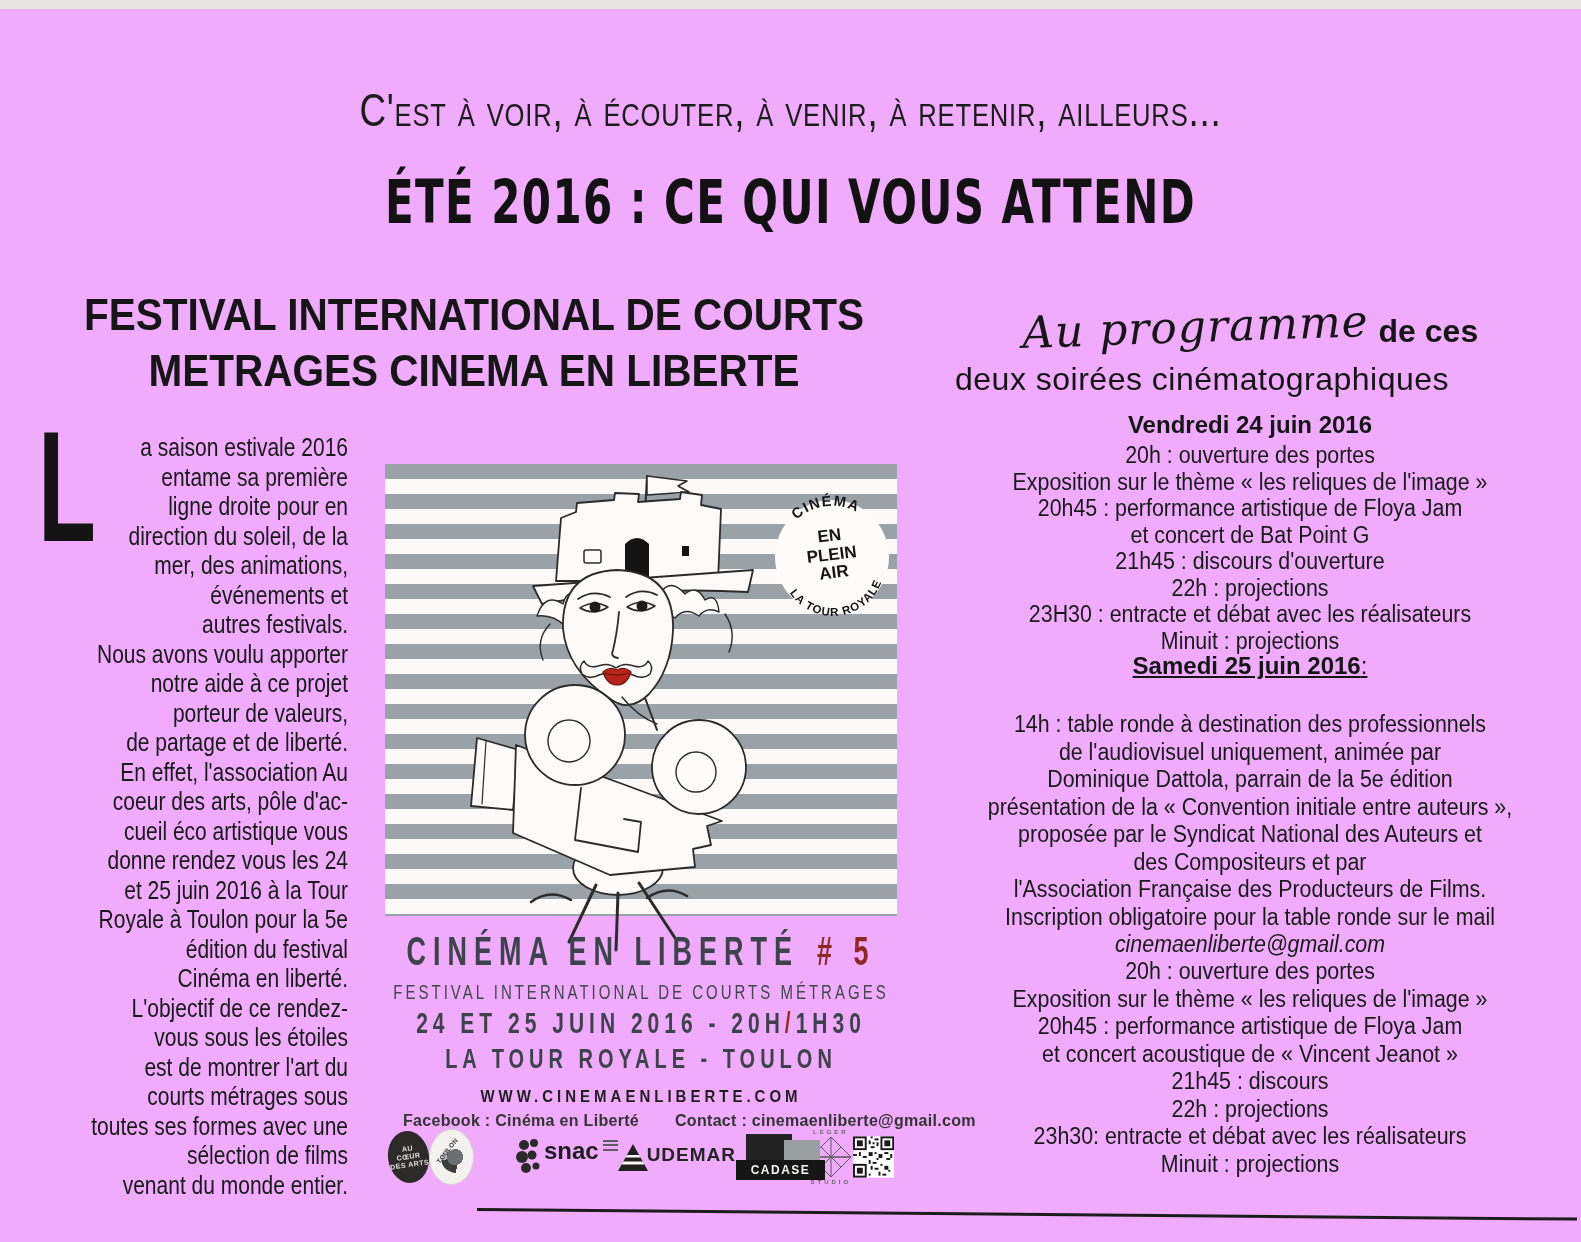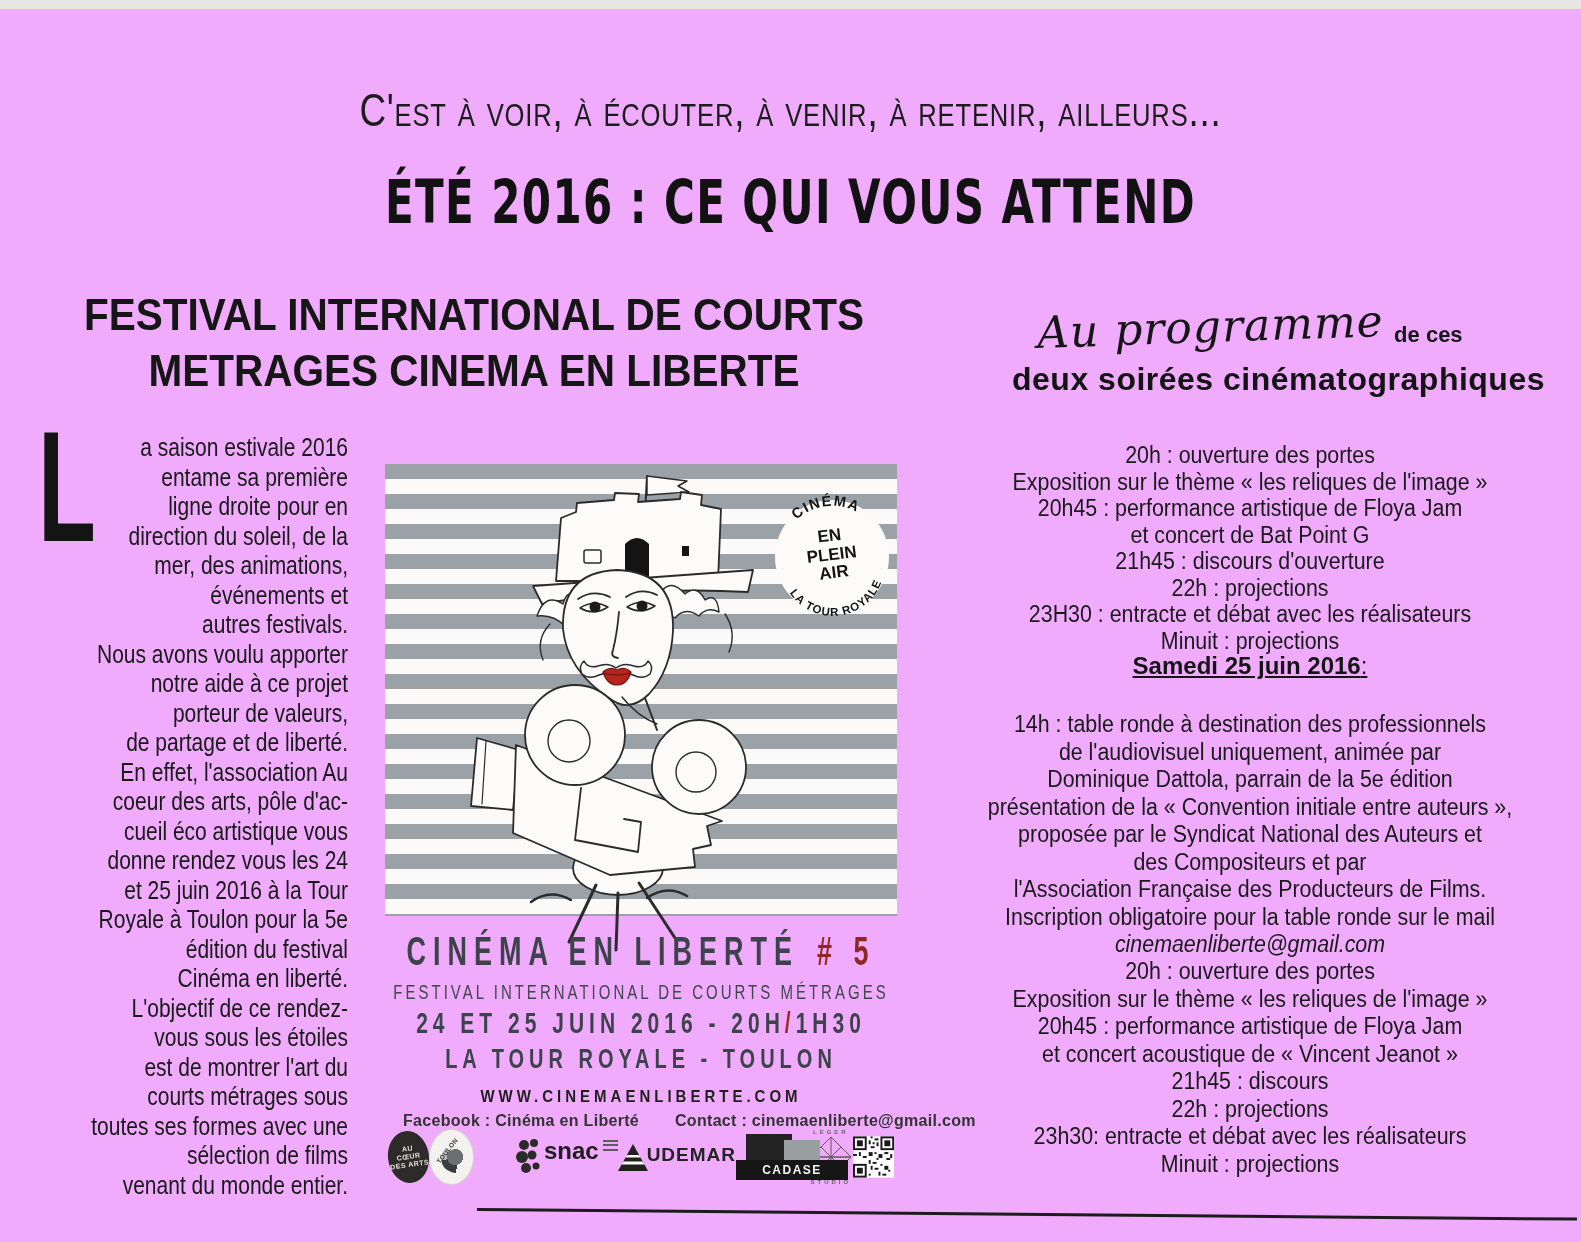--- a/index.html
+++ b/index.html
@@ -62,33 +62,33 @@
           color:#3a3a3a;transform:rotate(-52deg);letter-spacing:0.5px;}
   .snac{display:flex;padding-left:42px;}
   .snac-word{font-size:24px;font-weight:700;color:#1d1d1d;margin-left:2px;}
   .snac-lines{margin-left:4px;}
   .snac-lines i{display:block;width:15px;height:2px;background:#5c5c5c;margin:2.5px 0;}
   .audemar{display:flex;align-items:flex-start;}
   .audemar-word{font-size:19px;font-weight:700;letter-spacing:1px;color:#242424;margin-left:-1px;}
   .cadase{position:relative;width:92px;height:46px;}
   .cad-b1{position:absolute;left:10px;top:0;width:46px;height:30px;background:#232323;}
   .cad-b2{position:absolute;left:48px;top:6px;width:36px;height:24px;background:#9aa0a2;}
-  .cad-bar{position:absolute;left:0;top:26px;width:112px;height:20px;background:#161616;
+  .cad-bar{position:absolute;left:0;top:26px;width:89px;height:20px;background:#161616;
            display:flex;align-items:center;justify-content:center;}
   .cad-bar span{color:#f5f4f2;font-weight:700;font-size:12px;letter-spacing:1.5px;}
   .leger{display:flex;flex-direction:column;align-items:center;}
   .leger-word{font-size:6px;letter-spacing:3px;color:#666;font-weight:700;}
 
   
   .prog-intro{position:absolute;left:955px;top:292px;width:590px;text-align:center;color:#161616;}
   .script{font-family:"DejaVu Serif",serif;font-style:italic;font-size:44px;
           display:inline-block;transform:rotate(-2deg);letter-spacing:1px;}
-  .intro-rest{font-size:22px;font-weight:700;margin-left:10px;}
-  .prog-line2{position:absolute;left:955px;top:352px;width:590px;text-align:right;
-              font-size:32px;font-weight:700;letter-spacing:0.5px;color:#141414;}
+  .intro-rest{font-size:32px;font-weight:700;margin-left:10px;}
+  .prog-line2{position:absolute;left:955px;top:352px;width:590px;text-align:left;
+              font-size:32px;font-weight:400;letter-spacing:0.5px;color:#141414;}
   .day-title{position:absolute;left:955px;width:590px;text-align:center;
              font-size:24px;font-weight:700;color:#151515;}
   .day-title .colon{font-weight:400;}
   .sched{position:absolute;left:925px;width:650px;text-align:center;font-size:23px;
          white-space:pre-line;transform:scaleX(0.93);color:#191919;}
   .fri-lines{top:433px;line-height:26.5px;}
   .sat-lines-a{top:702px;line-height:27.5px;}
   .sat-email{top:922px;line-height:27.5px;font-style:italic;}
   .sat-lines-b{top:949px;line-height:27.5px;}
 
@@ -312,20 +312,21 @@
           <rect x="8" y="19" width="1" height="1"></rect>
       </g>
     </svg>
   </div>
 
   <div class="prog-intro">
     <span class="script">Au programme</span><span class="intro-rest">de ces</span>
   </div>
   <div class="prog-line2">deux soirées cinématographiques</div>
 
+  <div class="day-title" style="top:402px;">Vendredi 24 juin 2016</div>
   <div class="sched fri-lines">20h : ouverture des portes
 Exposition sur le thème « les reliques de l'image »
 20h45 : performance artistique de Floya Jam
 et concert de Bat Point G
 21h45 : discours d'ouverture
 22h : projections
 23H30 : entracte et débat avec les réalisateurs
 Minuit : projections</div>
 
   <div class="day-title" style="top:643px;text-decoration:underline;">

